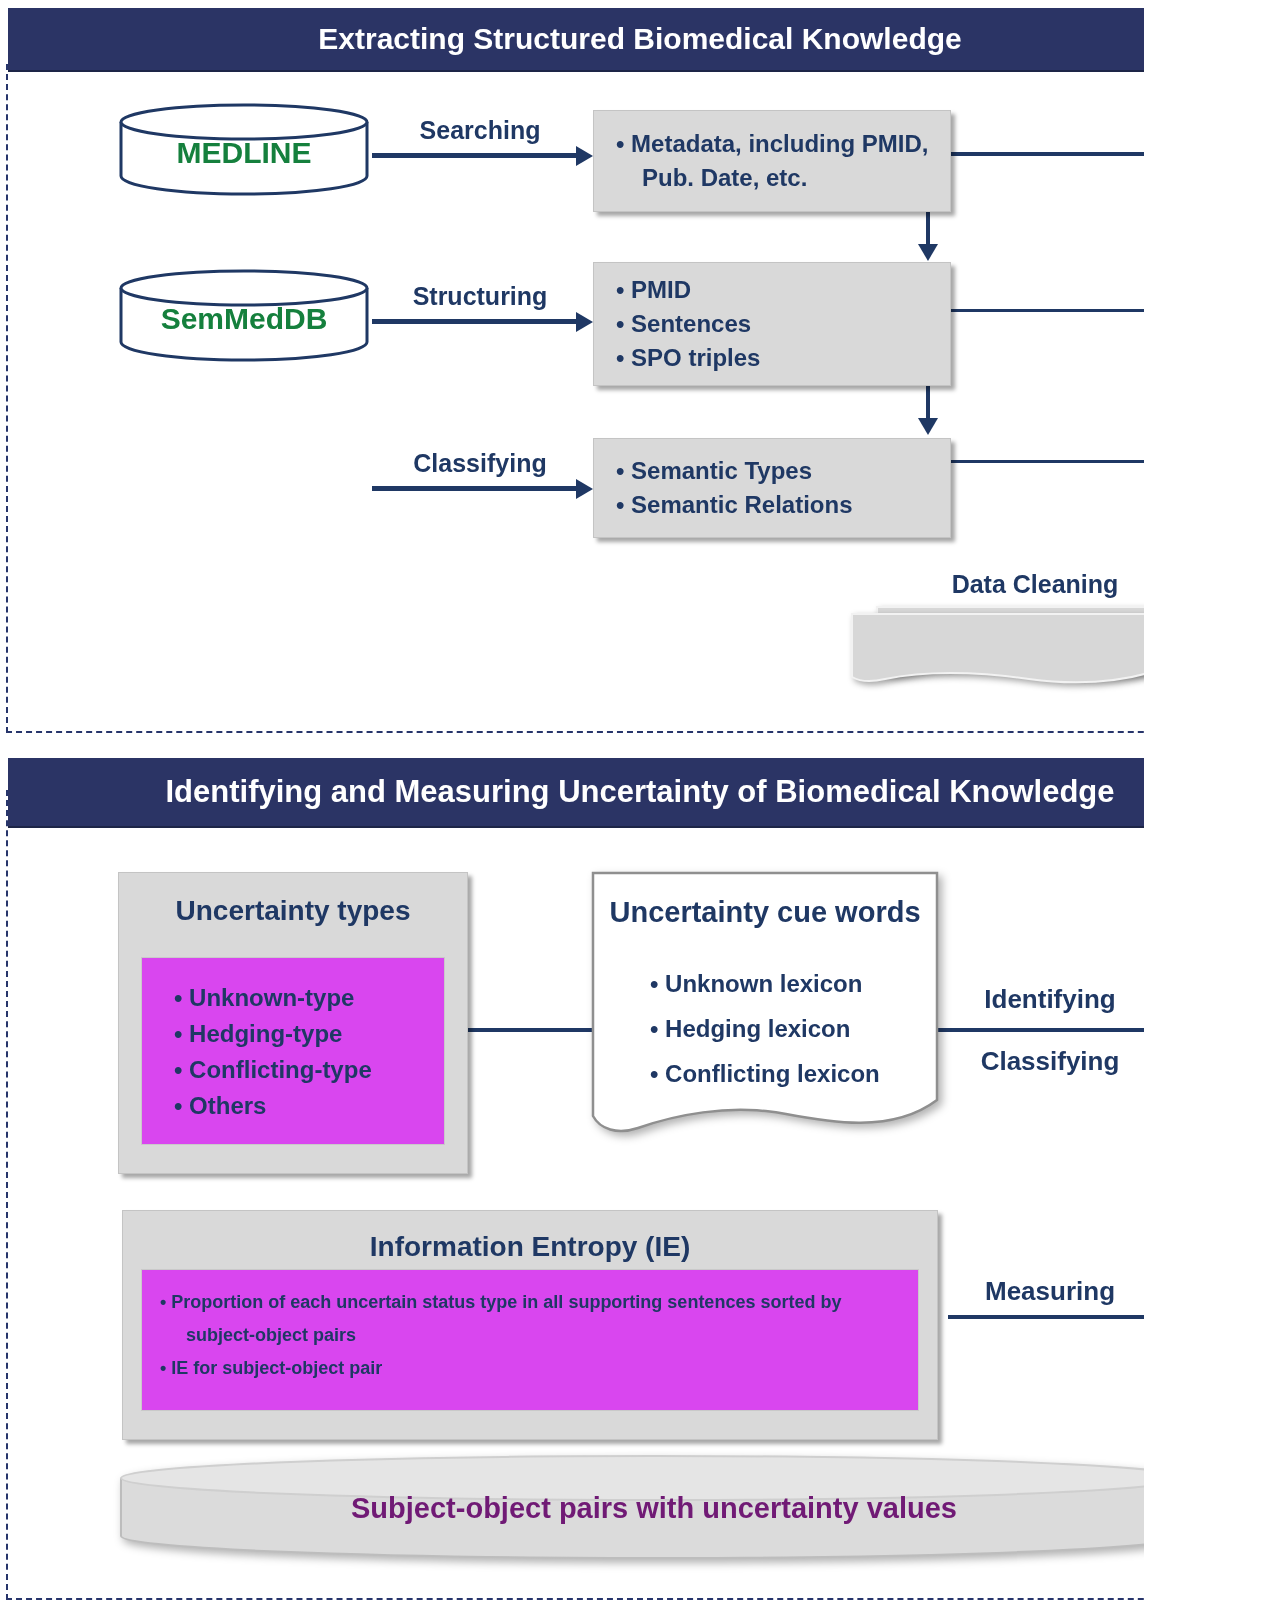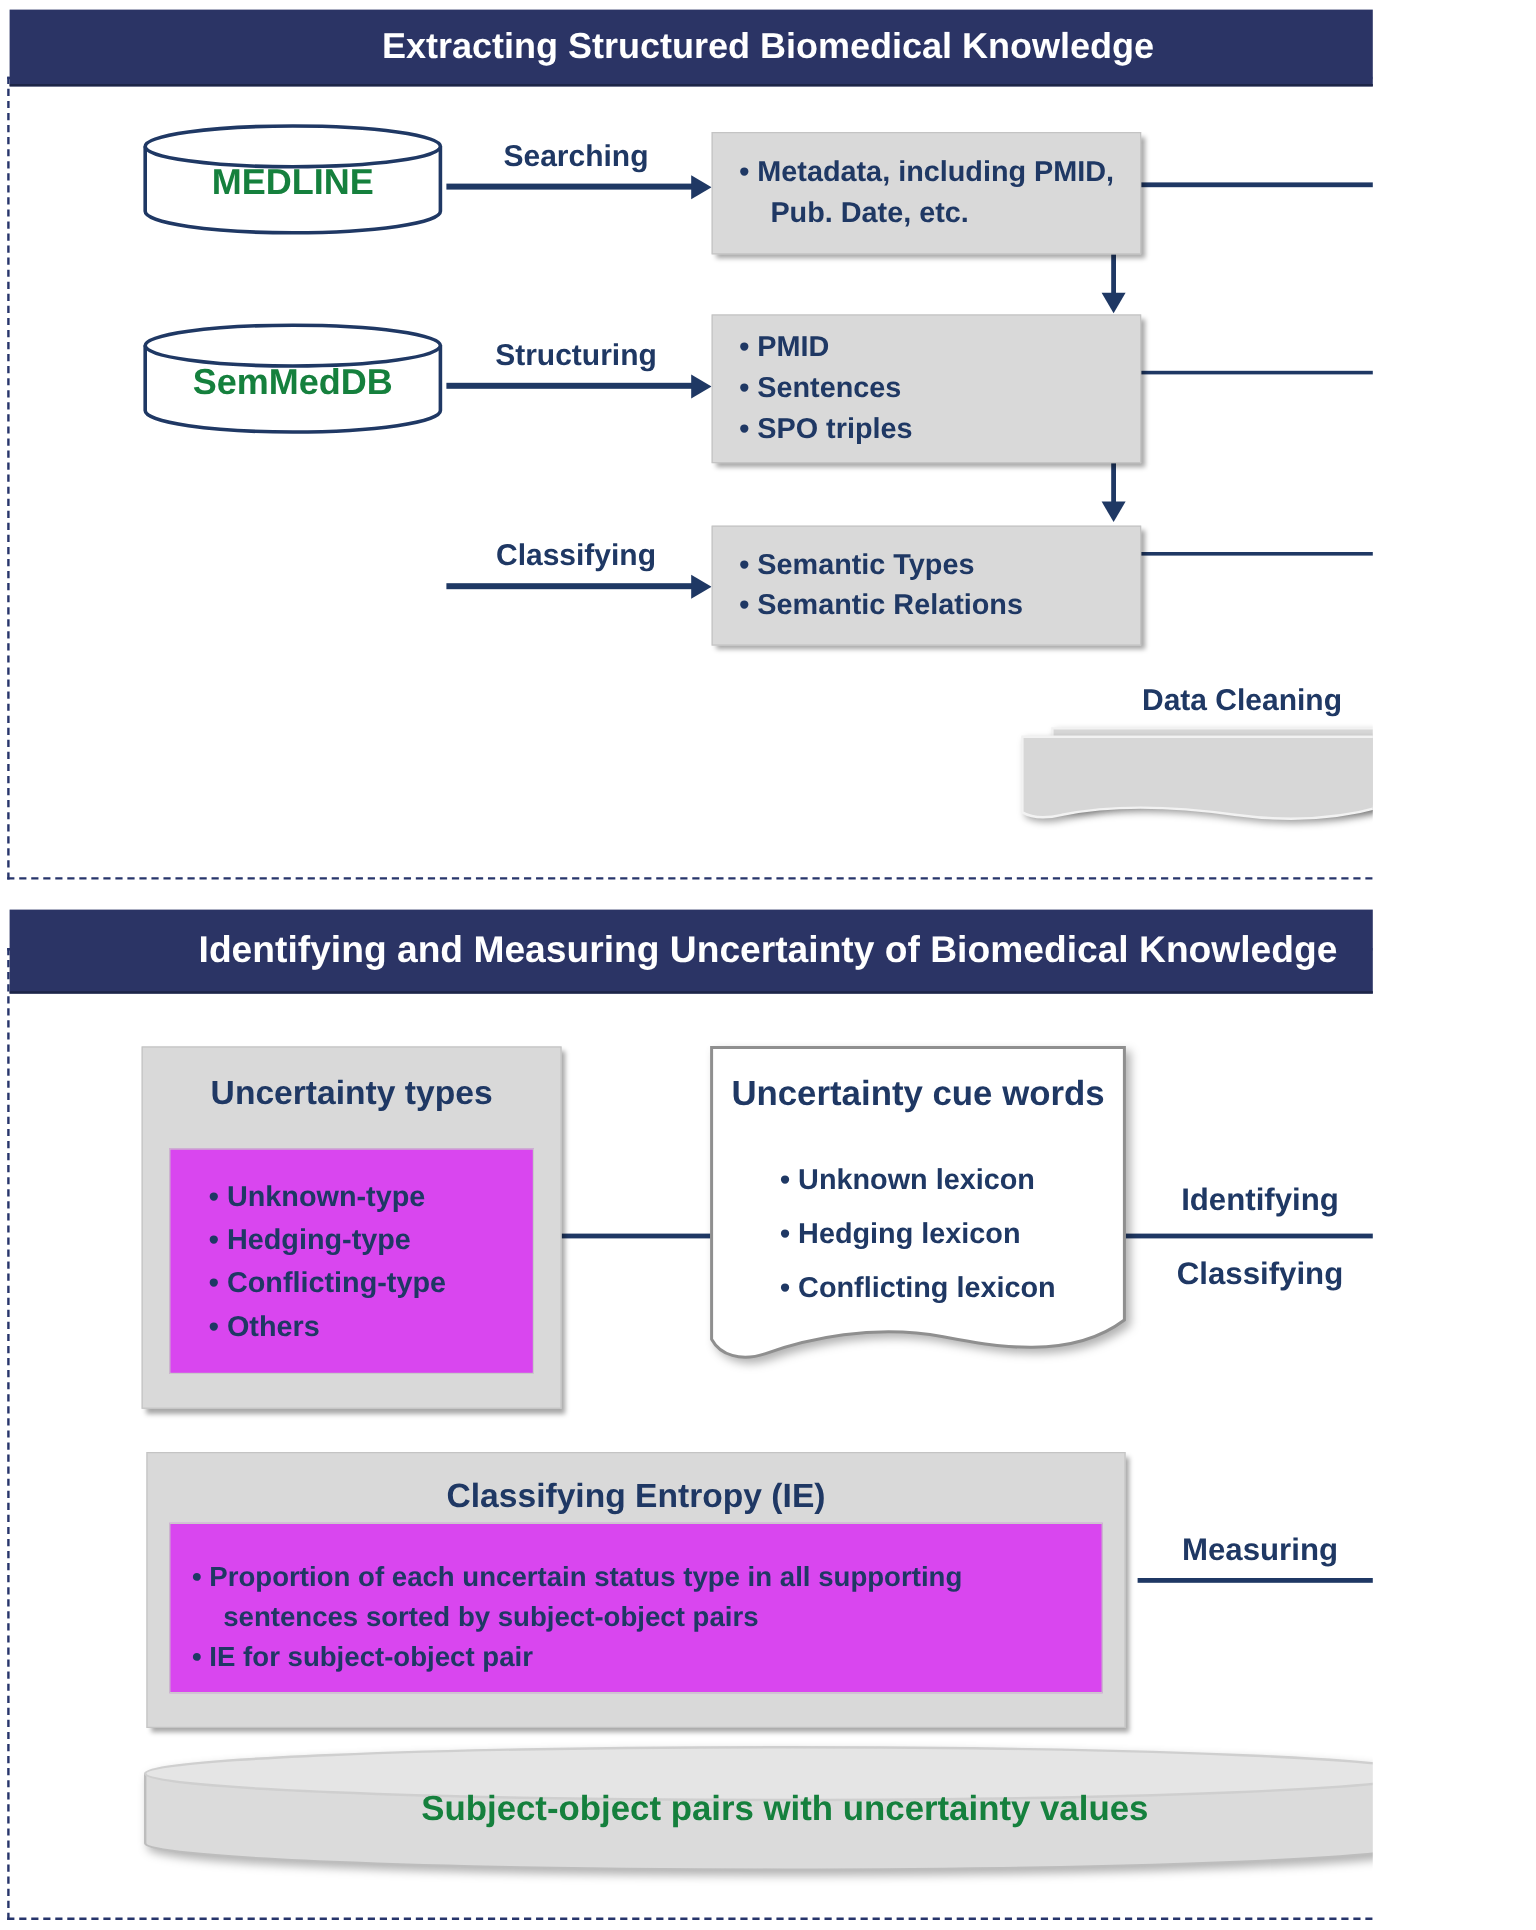--- a/index.html
+++ b/index.html
@@ -36,21 +36,21 @@
   .inner-white{position:absolute;background:#d946ef;border:1px solid #c9c9c9;}
   .box-title{position:absolute;left:0;width:100%;text-align:center;color:#1f3864;
              font-weight:700;}
   .doc{position:absolute;filter:drop-shadow(4px 4px 4px rgba(0,0,0,0.3));z-index:3;}
   .s2list{list-style:none;margin:0;padding:0;color:#1f3864;font-weight:600;font-size:24px;}
   .s2list li{padding-left:26px;text-indent:-26px;}
   .s2list li::before{content:"\2022\00a0";}
   
   .flatcyl{position:absolute;filter:drop-shadow(3px 4px 4px rgba(0,0,0,0.3));z-index:3;}
   .flatcyl .lab{position:absolute;left:0;top:40px;width:100%;text-align:center;
-                color:#15803d;font-weight:700;font-size:29px;}
+                color:#701a75;font-weight:700;font-size:29px;}
   .bar{z-index:5;}
 </style>
 </head>
 <body>
 
 <div class="canvas">
 
   <div class="dashed" style="left:6px;top:64px;width:1264px;height:665px;"></div>
 
   <div class="bar" style="top:8px;height:62px;font-size:30px;">
@@ -162,23 +162,23 @@
       <li>Conflicting lexicon</li>
     </ul>
   </div>
 
   <div class="lbl" style="left:950px;top:984px;width:200px;font-size:26px;">Identifying</div>
   <div class="hline" style="left:938px;top:1028px;width:212px;height:4px;"></div>
   <div class="ah-r" style="left:1147px;top:1020px;"></div>
   <div class="lbl" style="left:950px;top:1046px;width:200px;font-size:26px;">Classifying</div>
 
   <div class="gbox" style="left:122px;top:1210px;width:814px;height:228px;">
-    <div class="box-title" style="top:20px;font-size:28px;">Classifying Entropy (IE)</div>
+    <div class="box-title" style="top:20px;font-size:28px;">Information Entropy (IE)</div>
     <div class="inner-white" style="left:18px;top:58px;width:776px;height:140px;">
-      <ul class="s2list" style="padding:28px 16px 0 18px;font-size:23px;">
+      <ul class="s2list" style="padding:16px 16px 0 18px;font-size:18px;">
         <li style="line-height:33px;">Proportion of each uncertain status type in all supporting sentences sorted by subject-object pairs</li>
         <li style="line-height:33px;">IE for subject-object pair</li>
       </ul>
     </div>
   </div>
 
   <div class="lbl" style="left:950px;top:1276px;width:200px;font-size:26px;">Measuring</div>
   <div class="hline" style="left:948px;top:1315px;width:202px;height:4px;"></div>
   <div class="ah-r" style="left:1147px;top:1307px;"></div>
 

